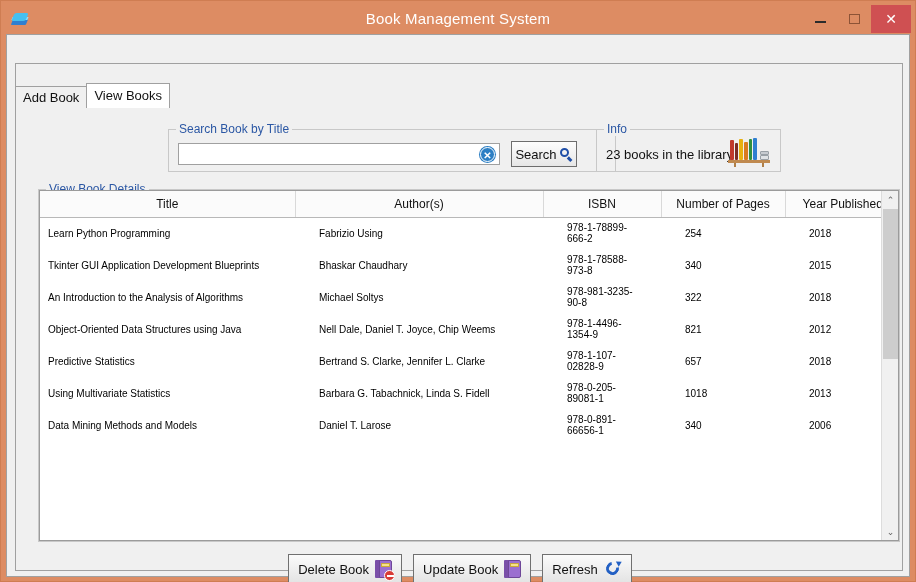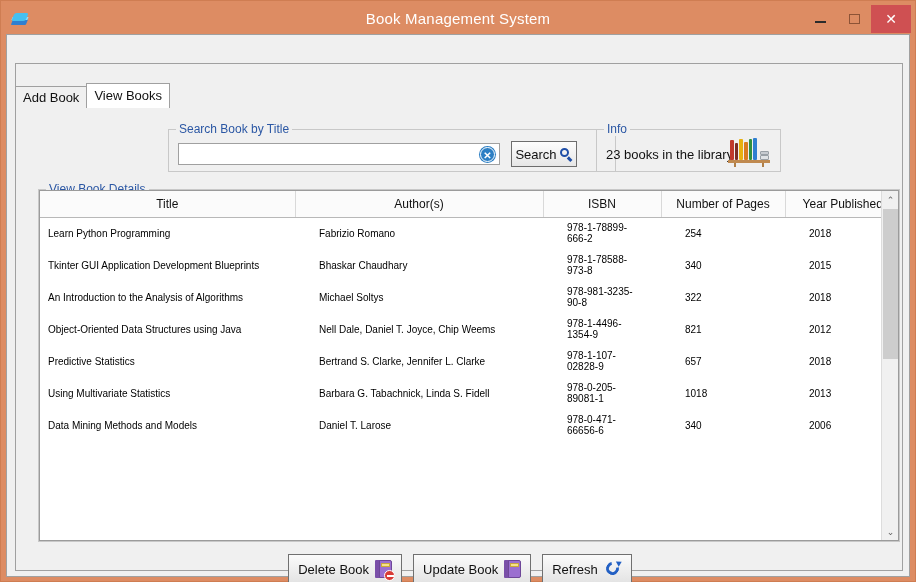--- a/index.html
+++ b/index.html
@@ -385,21 +385,21 @@
                     <th>Title</th>
                     <th>Author(s)</th>
                     <th>ISBN</th>
                     <th>Number of Pages</th>
                     <th>Year Published</th>
                   </tr>
                 </thead>
                 <tbody id="books-tbody">
                     <tr>
                       <td class="c-title">Learn Python Programming</td>
-                      <td>Fabrizio Romano</td>
+                      <td>Fabrizio Using</td>
                       <td>978-1-78899-666-2</td>
                       <td>254</td>
                       <td>2018</td>
                     </tr>
                     <tr>
                       <td class="c-title">Tkinter GUI Application Development Blueprints</td>
                       <td>Bhaskar Chaudhary</td>
                       <td>978-1-78588-973-8</td>
                       <td>340</td>
                       <td>2015</td>
@@ -428,21 +428,21 @@
                     <tr>
                       <td class="c-title">Using Multivariate Statistics</td>
                       <td>Barbara G. Tabachnick, Linda S. Fidell</td>
                       <td>978-0-205-89081-1</td>
                       <td>1018</td>
                       <td>2013</td>
                     </tr>
                     <tr>
                       <td class="c-title">Data Mining Methods and Models</td>
                       <td>Daniel T. Larose</td>
-                      <td>978-0-471-66656-6</td>
+                      <td>978-0-891-66656-1</td>
                       <td>340</td>
                       <td>2006</td>
                     </tr>
                   </tbody>
               </table>
             </div>
             <div id="vscroll">
               <div class="arrow" id="vs-up">⌃</div>
               <div id="vs-thumb"></div>
               <div class="arrow" id="vs-down">⌄</div>

